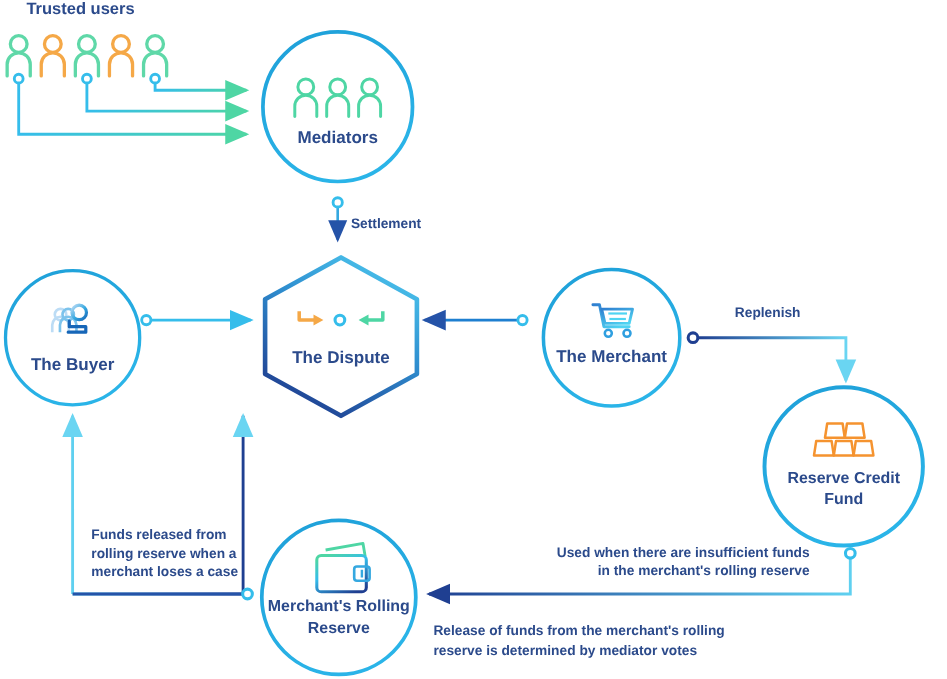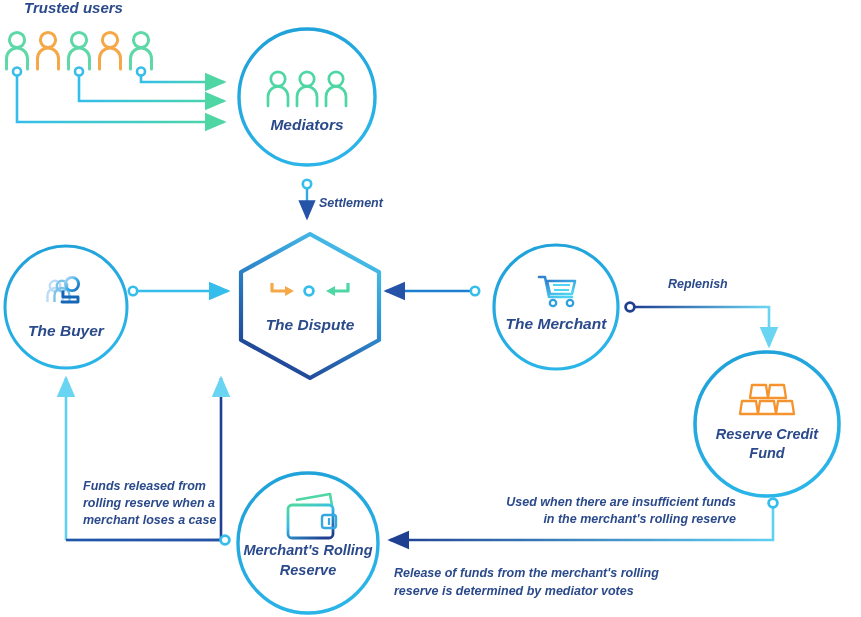--- a/index.html
+++ b/index.html
@@ -9,21 +9,20 @@
   }
   body {
     font-family: "Liberation Sans", sans-serif;
   }
   #diagram-root {
     position: relative;
     width: 861px;
     height: 617px;
     background: #ffffff;
     overflow: hidden;
-    font-style: italic;
   }
   #flow-svg {
     position: absolute;
     left: 0;
     top: 0;
     width: 861px;
     height: 617px;
   }
   .node-label {
     fill: #2b4a8b;

